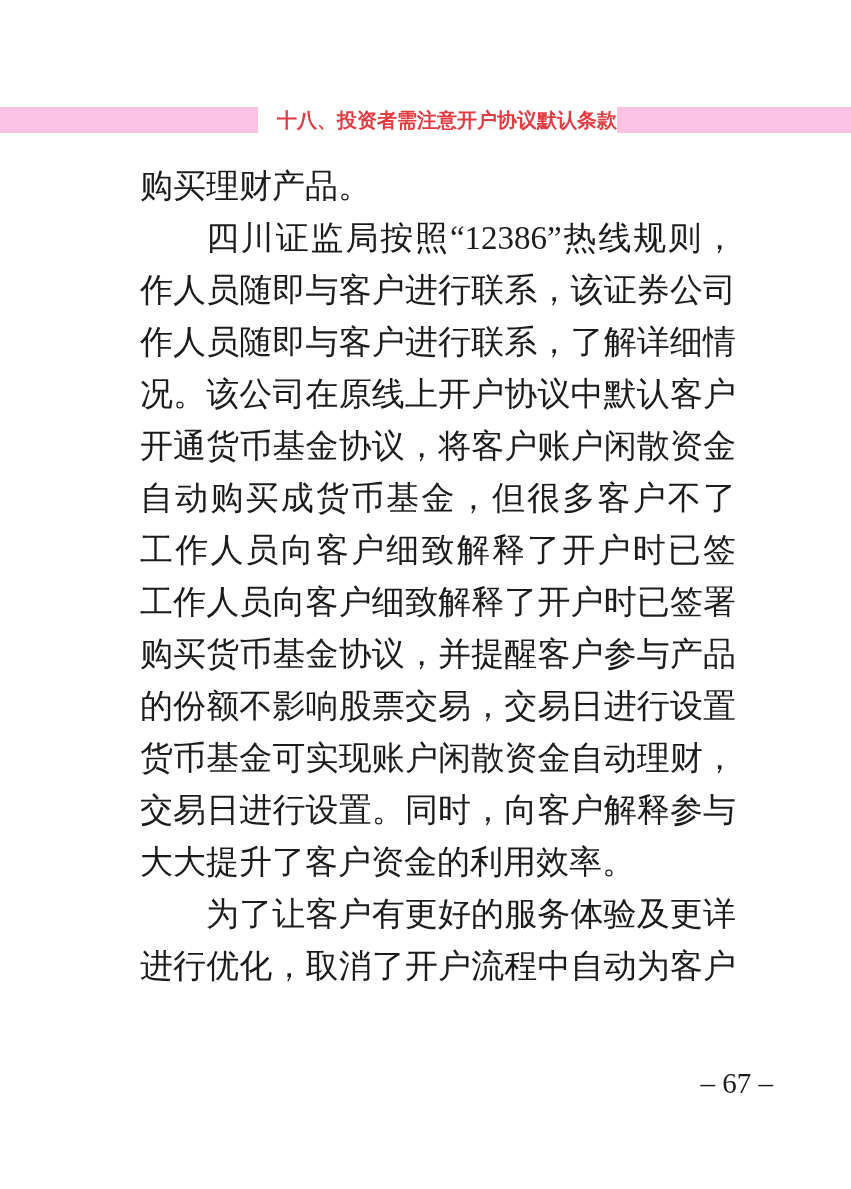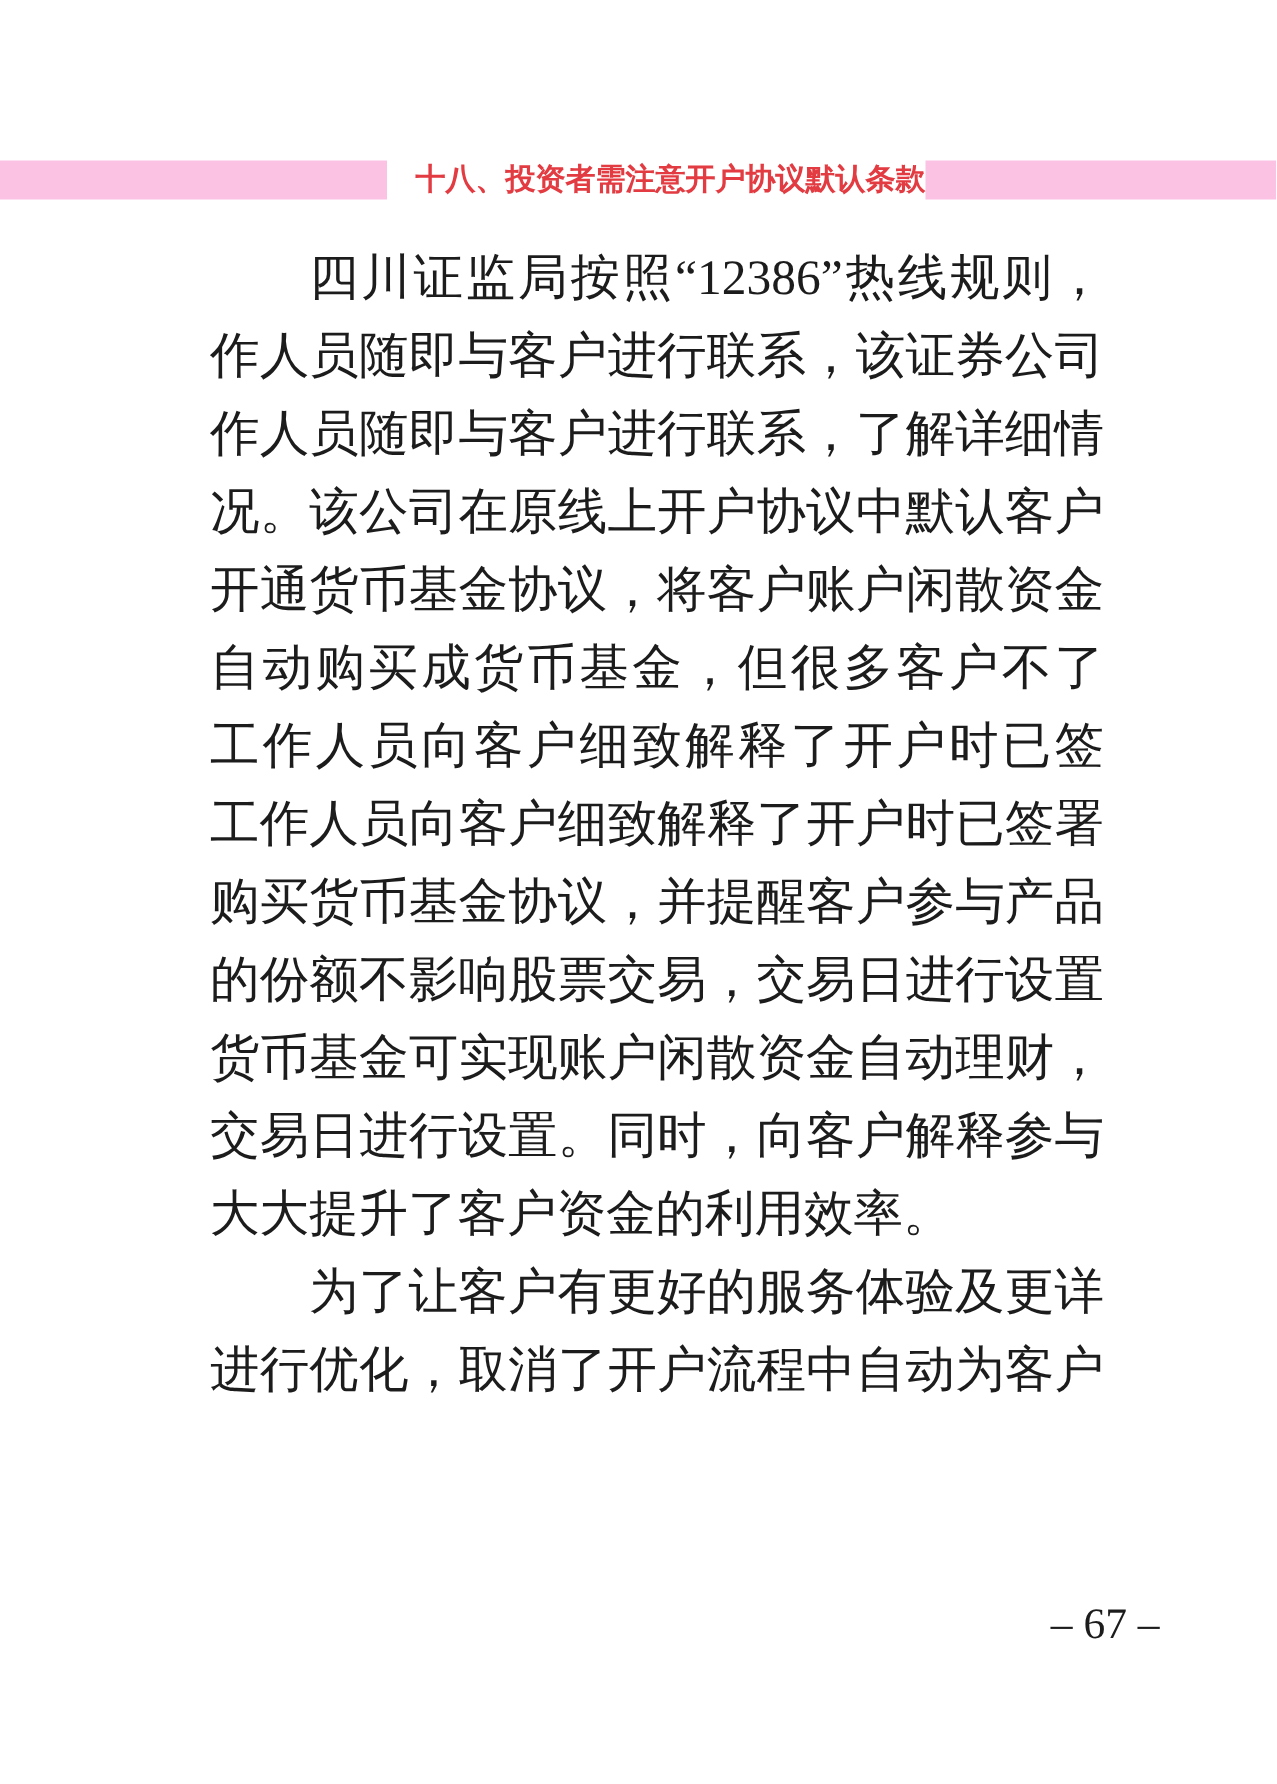--- a/index.html
+++ b/index.html
@@ -81,20 +81,21 @@
 
 <div class="page">
 
   <div class="header-band">
     <div class="band-seg left"></div>
     <div class="band-title">十八、投资者需注意开户协议默认条款</div>
     <div class="band-seg right"></div>
   </div>
 
   <div class="body-text">
+      <div class="line">购买理财产品。</div>
       <div class="line justify" style="padding-left: 66px;">四川证监局按照“12386”热线规则，</div>
       <div class="line justify">作人员随即与客户进行联系，该证券公司工</div>
       <div class="line justify">作人员随即与客户进行联系，了解详细情</div>
       <div class="line justify">况。该公司在原线上开户协议中默认客户</div>
       <div class="line justify">开通货币基金协议，将客户账户闲散资金</div>
       <div class="line justify">自动购买成货币基金，但很多客户不了解，</div>
       <div class="line justify">工作人员向客户细致解释了开户时已签署。</div>
       <div class="line justify">工作人员向客户细致解释了开户时已签署</div>
       <div class="line justify">购买货币基金协议，并提醒客户参与产品</div>
       <div class="line justify">的份额不影响股票交易，交易日进行设置</div>

